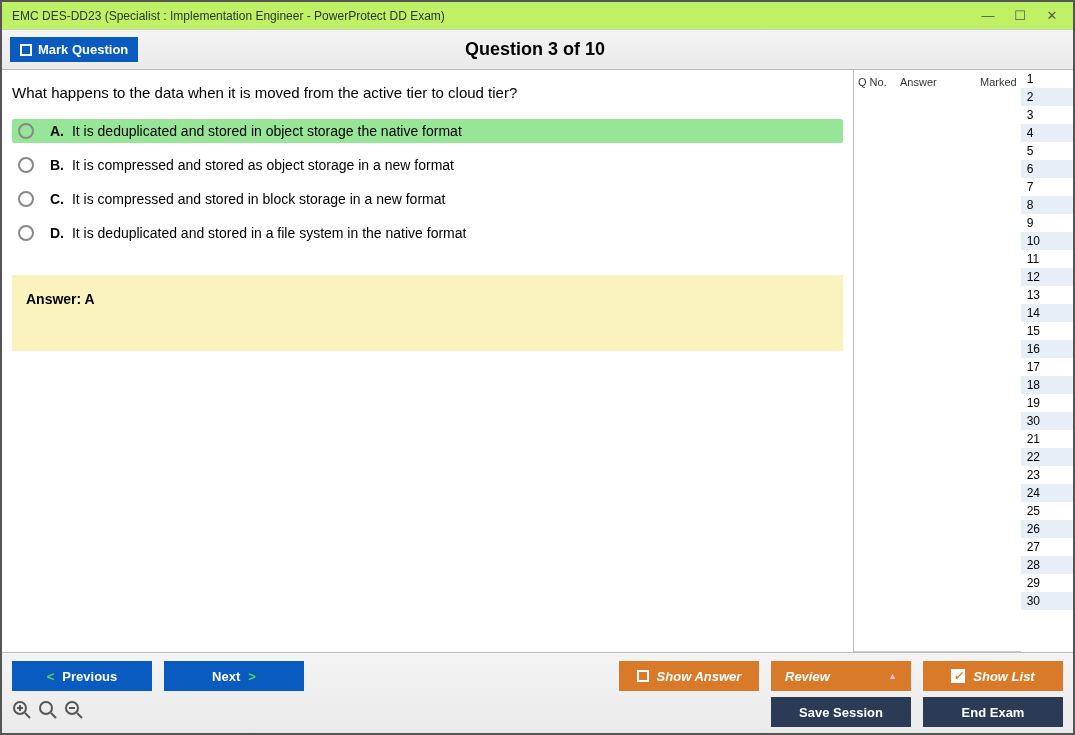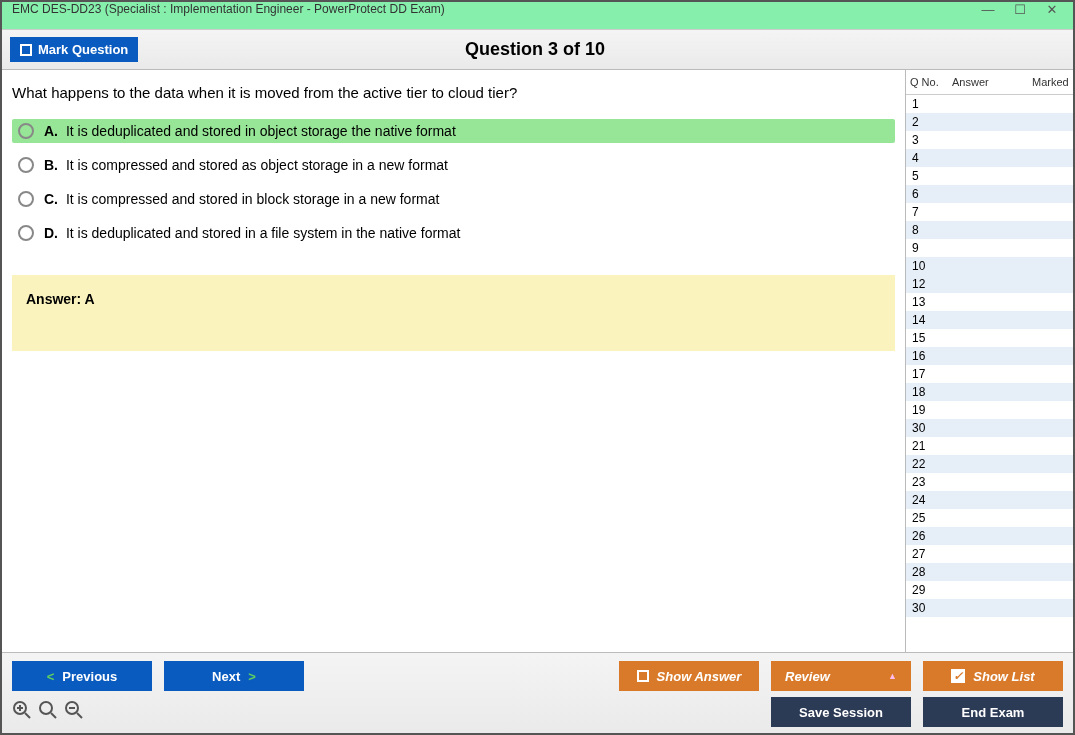--- a/index.html
+++ b/index.html
@@ -1,37 +1,37 @@
 <!DOCTYPE html>
 <html><head>
 <meta charset="utf-8">
 <style>
   * { box-sizing: border-box; margin: 0; padding: 0; }
   body { font-family: Arial, sans-serif; font-size: 13px; background: #fff; color: #000; }
   .window { width: 1075px; height: 735px; border: 2px solid #555; position: relative; display: flex; flex-direction: column; }
-  .titlebar { height: 28px; display: flex; align-items: flex-start; justify-content: space-between; padding: 0 6px; border-bottom: 1px solid #ccc; background: #86efac; }
+  .titlebar { height: 28px; display: flex; align-items: center; justify-content: space-between; padding: 0 6px; border-bottom: 1px solid #ccc; background: #bef264; }
   .titlebar-text { font-size: 12px; color: #333; padding-left: 4px; }
   .titlebar-controls { display: flex; gap: 18px; padding-right: 8px; }
   .tc { width: 14px; height: 14px; display: flex; align-items: center; justify-content: center; color: #555; cursor: default; }
   .topbar { height: 40px; background: linear-gradient(#f4f4f4,#eaeaea); border-bottom: 1px solid #bbb; display: flex; align-items: center; padding: 0 8px; position: relative; }
   .mark-btn { background: #0a5bbf; color: #fff; font-weight: bold; font-size: 13px; padding: 5px 10px; display: flex; align-items: center; gap: 6px; cursor: pointer; }
   .mark-box { width: 12px; height: 12px; border: 2px solid #fff; }
   .qtitle { position: absolute; left: 0; right: 5px; text-align: center; font-weight: bold; font-size: 18px; pointer-events: none; }
   .body { flex: 1; display: flex; overflow: hidden; }
   .main { flex: 1; padding: 14px 10px 10px 10px; overflow: auto; }
   .qtext { font-size: 15px; margin-bottom: 18px; }
   .options { display: flex; flex-direction: column; gap: 10px; }
-  .option { display: flex; align-items: center; gap: 10px; padding: 4px 6px; font-size: 14px; border-radius: 2px; cursor: pointer; }
+  .option { display: flex; align-items: center; gap: 16px; padding: 4px 6px; font-size: 14px; border-radius: 2px; cursor: pointer; }
   .option.selected { background: #97e697; }
   .radio { width: 16px; height: 16px; border-radius: 50%; border: 2px solid #888; flex-shrink: 0; }
   .option .letter { font-weight: bold; margin-right: 4px; }
   .answer-box { margin-top: 30px; background: #faf3bd; padding: 16px 14px 30px 14px; }
   .answer-line { font-weight: bold; font-size: 14px; margin-bottom: 14px; }
   .explanation-label { font-weight: bold; font-size: 14px; }
-  .side { width: 168px; border-left: 1px solid #bbb; display: flex; flex-direction: column; background: #fff; }
+  .side { width: 220px; border-left: 1px solid #bbb; display: flex; flex-direction: row; background: #fff; }
   .side-header { display: flex; font-size: 11px; color: #333; border-bottom: 1px solid #ccc; background: #fff; padding: 4px 0; }
   .sh-col { padding: 2px 4px; }
   .sh-qno { width: 42px; }
   .sh-answer { width: 80px; }
   .sh-marked { flex: 1; }
   .side-body { flex: 1; overflow-y: scroll; position: relative; }
   .qrow { display: flex; font-size: 12px; height: 18px; align-items: center; cursor: pointer; }
   .qrow .c1 { width: 42px; padding-left: 6px; }
   .qrow .c2 { width: 80px; }
   .qrow .c3 { flex: 1; }
@@ -152,20 +152,25 @@
           <div class="qrow">
             <div class="c1">9</div>
             <div class="c2"></div>
             <div class="c3"></div>
           </div>
           <div class="qrow alt">
             <div class="c1">10</div>
             <div class="c2"></div>
             <div class="c3"></div>
           </div>
+          <div class="qrow">
+            <div class="c1">11</div>
+            <div class="c2"></div>
+            <div class="c3"></div>
+          </div>
           <div class="qrow alt">
             <div class="c1">12</div>
             <div class="c2"></div>
             <div class="c3"></div>
           </div>
           <div class="qrow">
             <div class="c1">13</div>
             <div class="c2"></div>
             <div class="c3"></div>
           </div>

